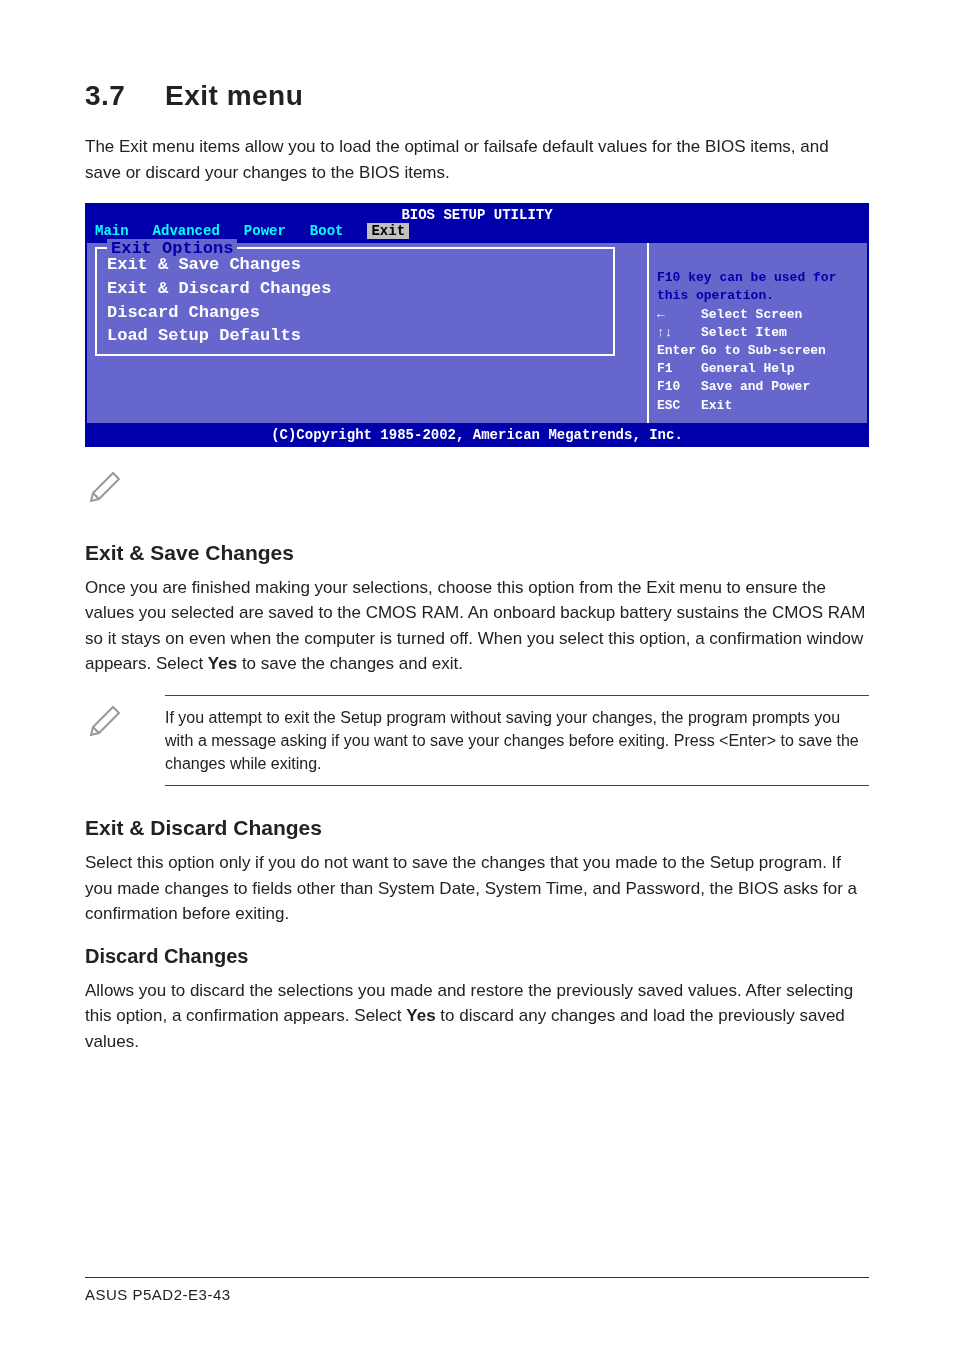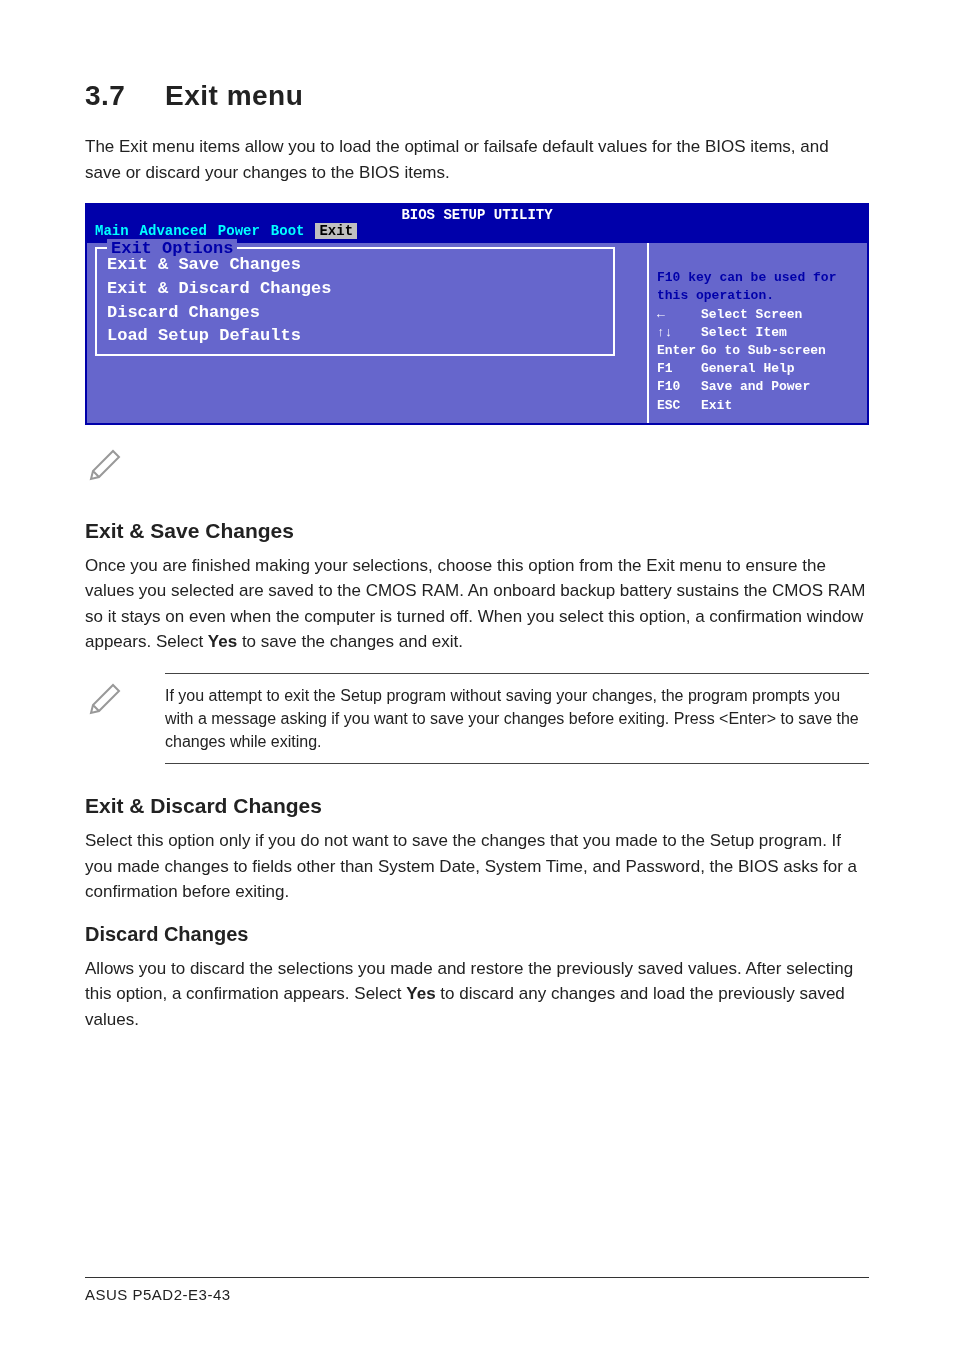--- a/index.html
+++ b/index.html
@@ -37,21 +37,21 @@
     background: #0000aa;
     color: #ffffff;
     text-align: center;
     font-size: 14px;
     padding-top: 4px;
   }
   .bios-tabs {
     display: flex;
     font-size: 14px;
     padding: 0 10px 4px 10px;
-    gap: 11px;
+    gap: 24px;
     background: #0000aa;
   }
   .bios-tabs span { color: #00ffff; }
   .bios-tabs .sel {
     background: #c0c0c0;
     color: #000000;
     padding: 0 4px;
   }
   .bios-body {
     display: flex;
@@ -194,20 +194,21 @@
       <div class="keys">
         <div><span class="k">←</span><span>Select Screen</span></div>
         <div><span class="k">↑↓</span><span>Select Item</span></div>
         <div><span class="k">Enter</span><span>Go to Sub-screen</span></div>
         <div><span class="k">F1</span><span>General Help</span></div>
         <div><span class="k">F10</span><span>Save and Power</span></div>
         <div><span class="k">ESC</span><span>Exit</span></div>
       </div>
     </div>
   </div>
+  <div class="bios-footer">(C)Copyright 1985-2002, American Megatrends, Inc.</div>
 </div>
 
 <div class="note">
   <div class="note-icon">
     <svg viewBox="0 0 40 40">
         <path d="M6 34 L8 26 L28 6 L34 12 L14 32 Z M8 26 L14 32" fill="none" stroke="#999" stroke-width="2"></path>
       </svg>
   </div>
 </div>
 

